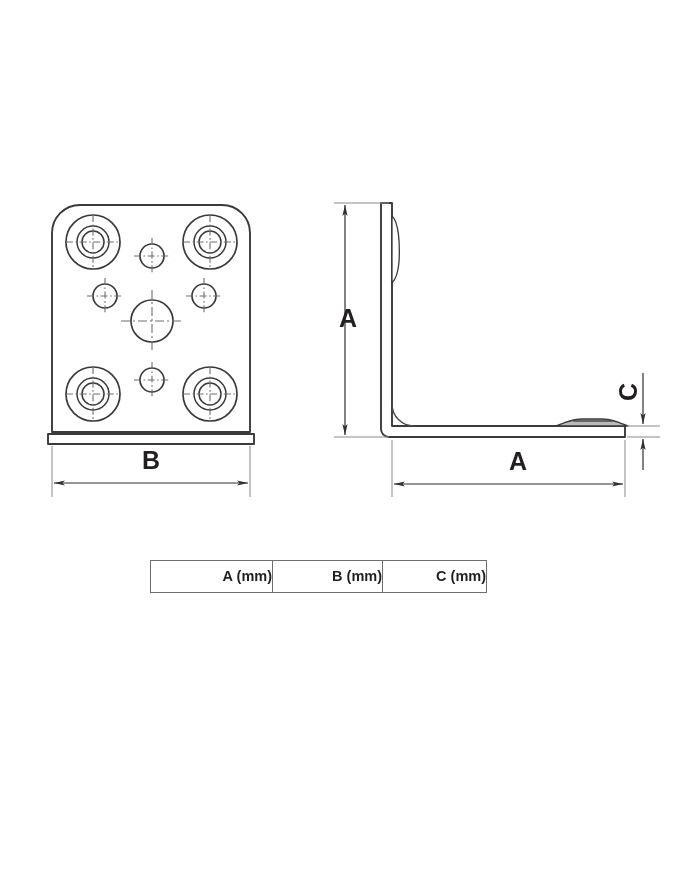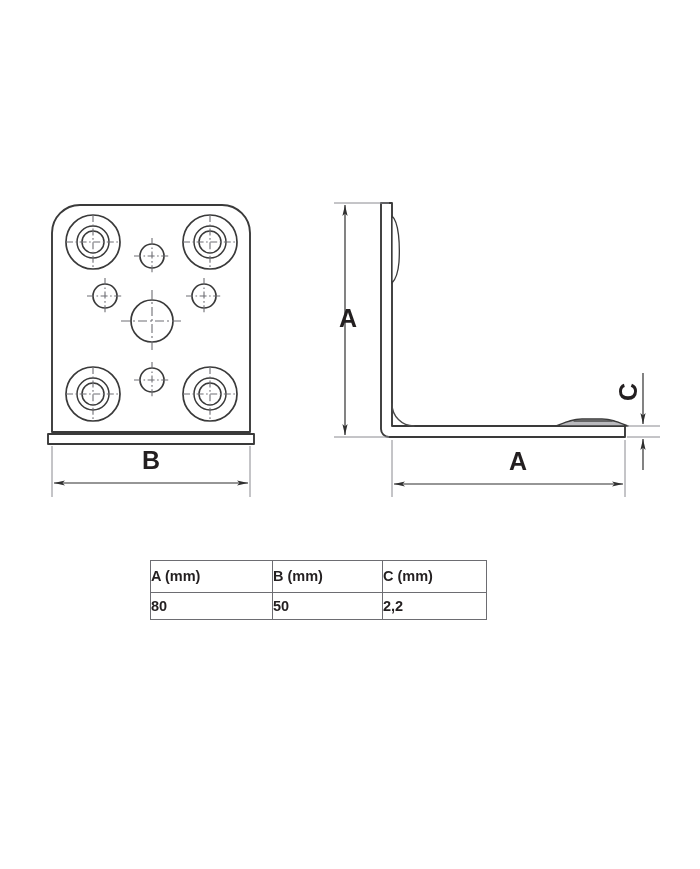--- a/index.html
+++ b/index.html
@@ -109,21 +109,21 @@
     width: 336px;
   }
   table#spec-table {
     border-collapse: collapse;
     width: 336px;
     table-layout: fixed;
   }
   table#spec-table th,
   table#spec-table td {
     border: 1px solid #6d6d72;
-    text-align: left;
+    text-align: right;
     font-family: "Liberation Sans", sans-serif;
     font-weight: 700;
     color: #231f20;
     font-size: 14.5px;
     height: 26px;
     padding: 0;
     line-height: 26px;
     background: #ffffff;
   }
   table#spec-table th {
@@ -284,22 +284,17 @@
           <col class="col-c">
       </colgroup>
       <thead>
         <tr>
           <th>A (mm)</th>
           <th>B (mm)</th>
           <th>C (mm)</th>
         </tr>
       </thead>
       <tbody>
-        <tr>
-          <td>80</td>
-          <td>50</td>
-          <td>2,2</td>
-        </tr>
       </tbody>
     </table>
   </div>
 
 </div>
 
 </body></html>

